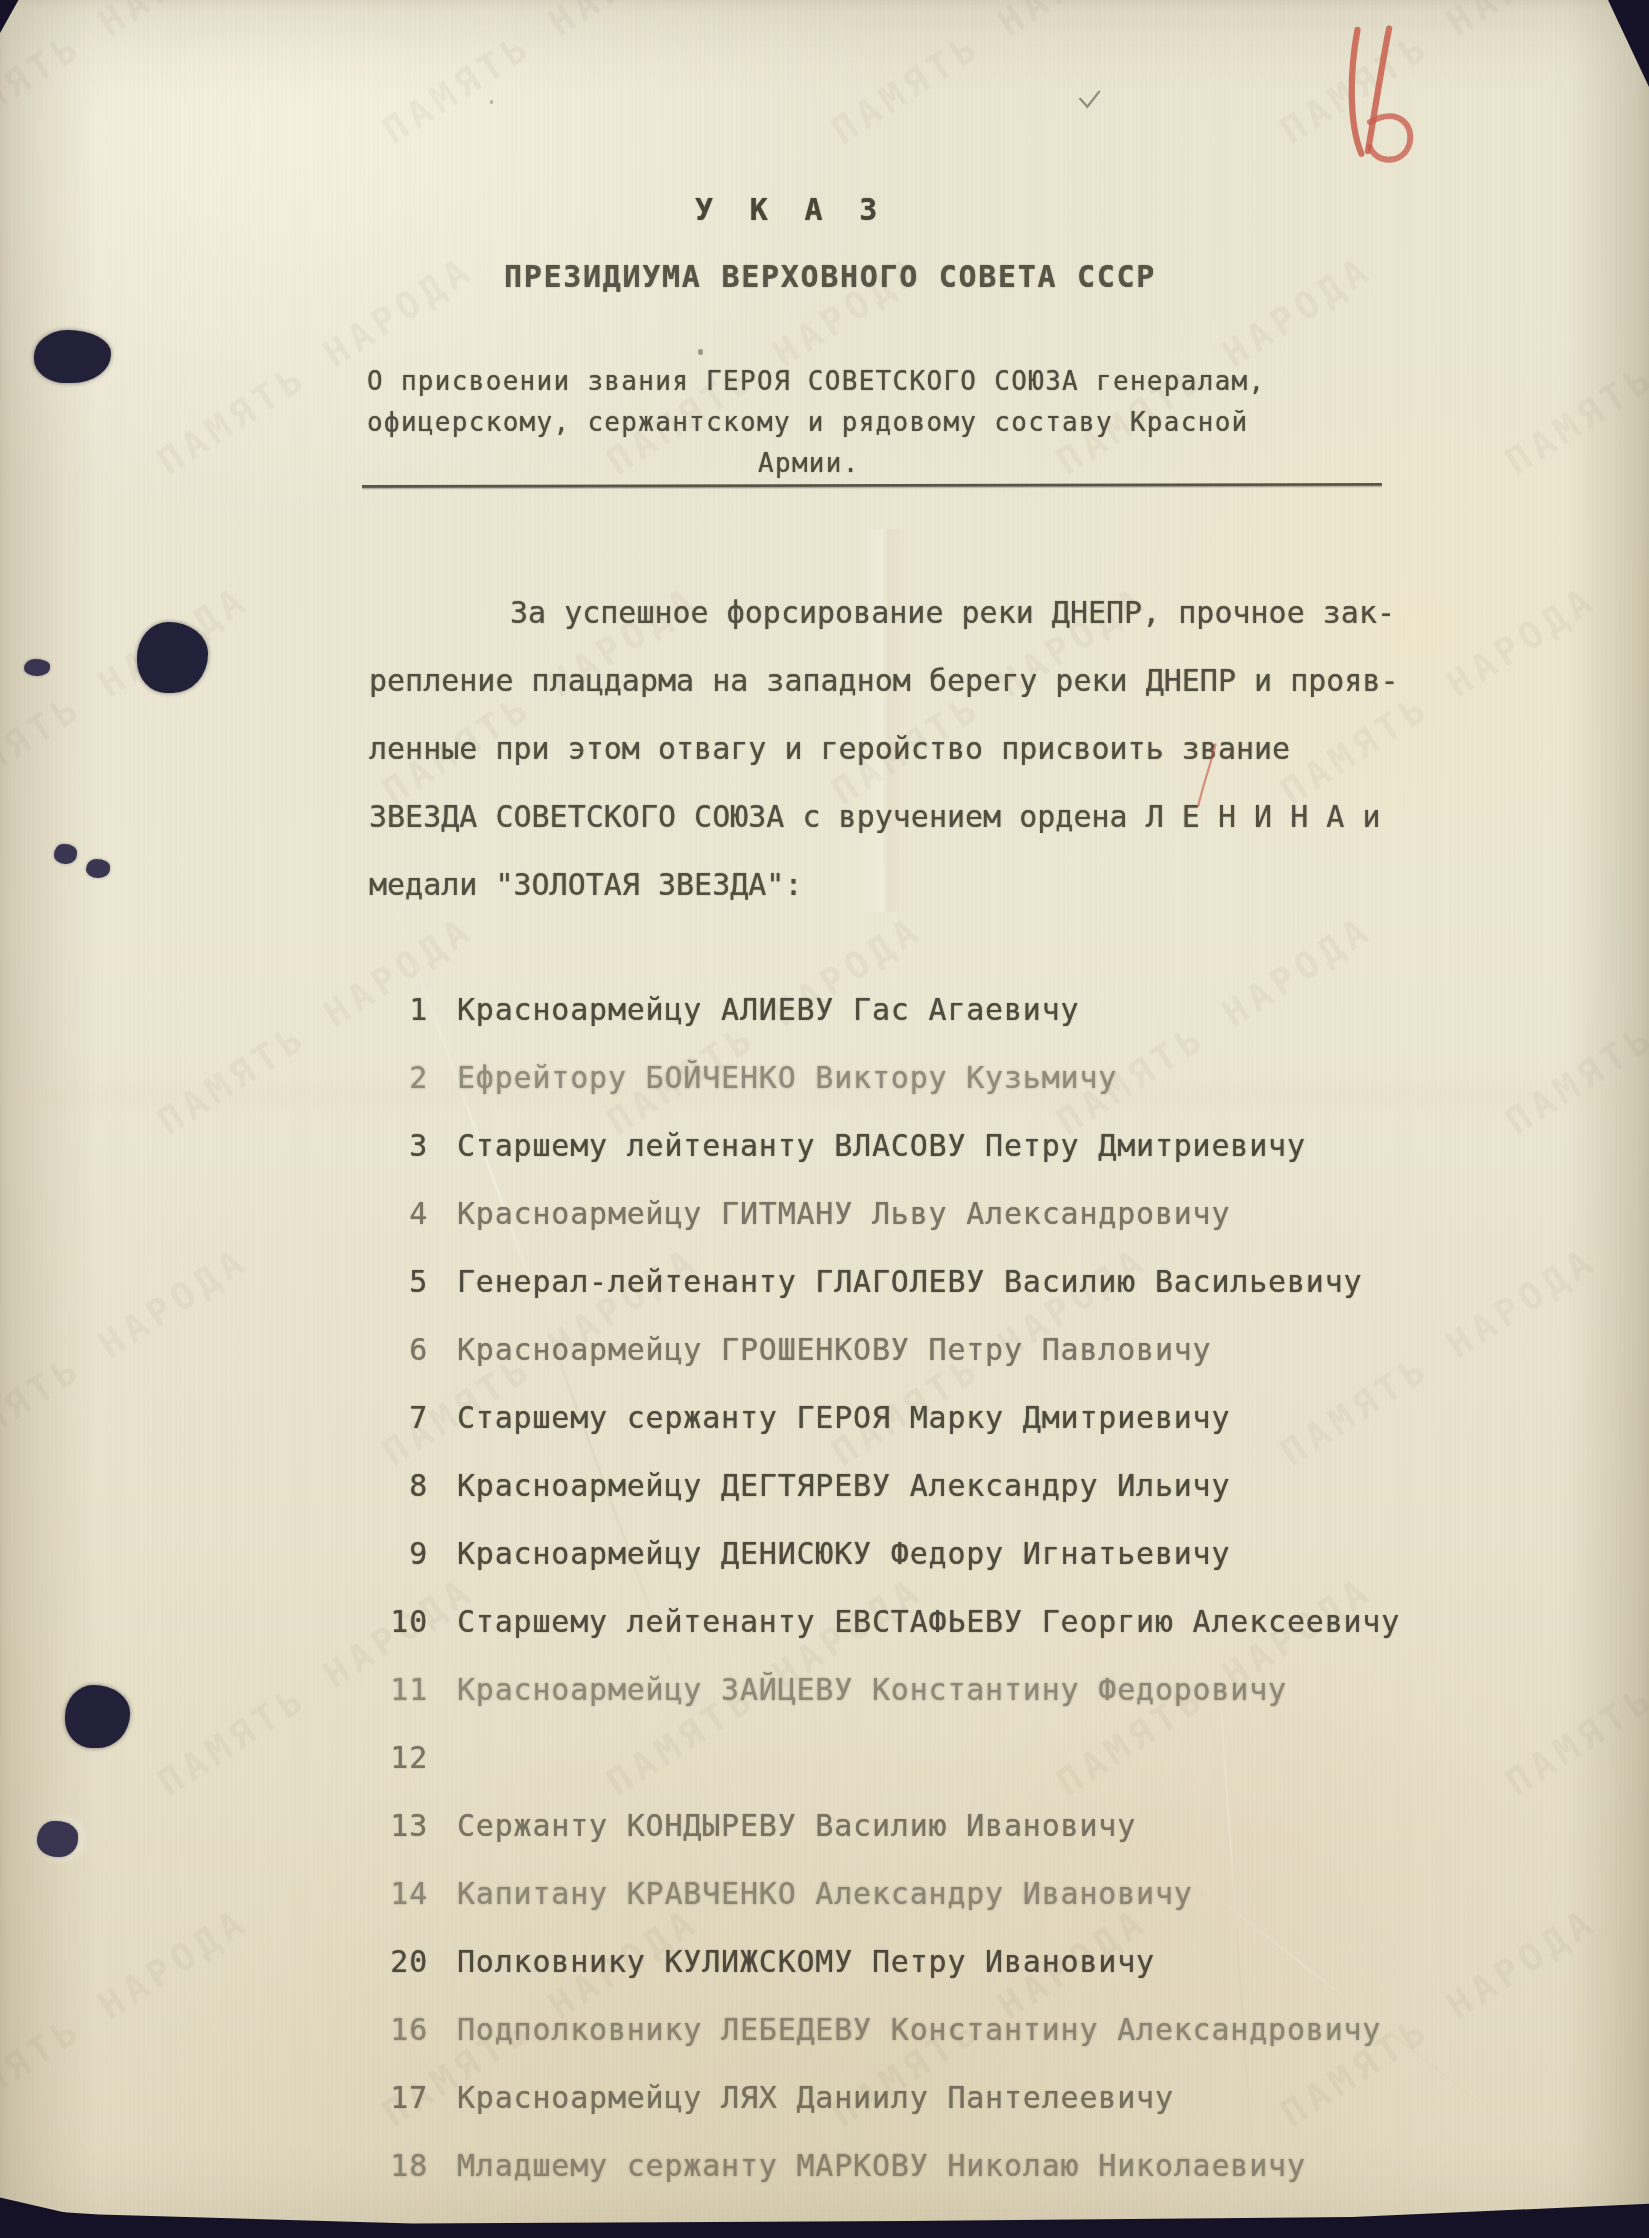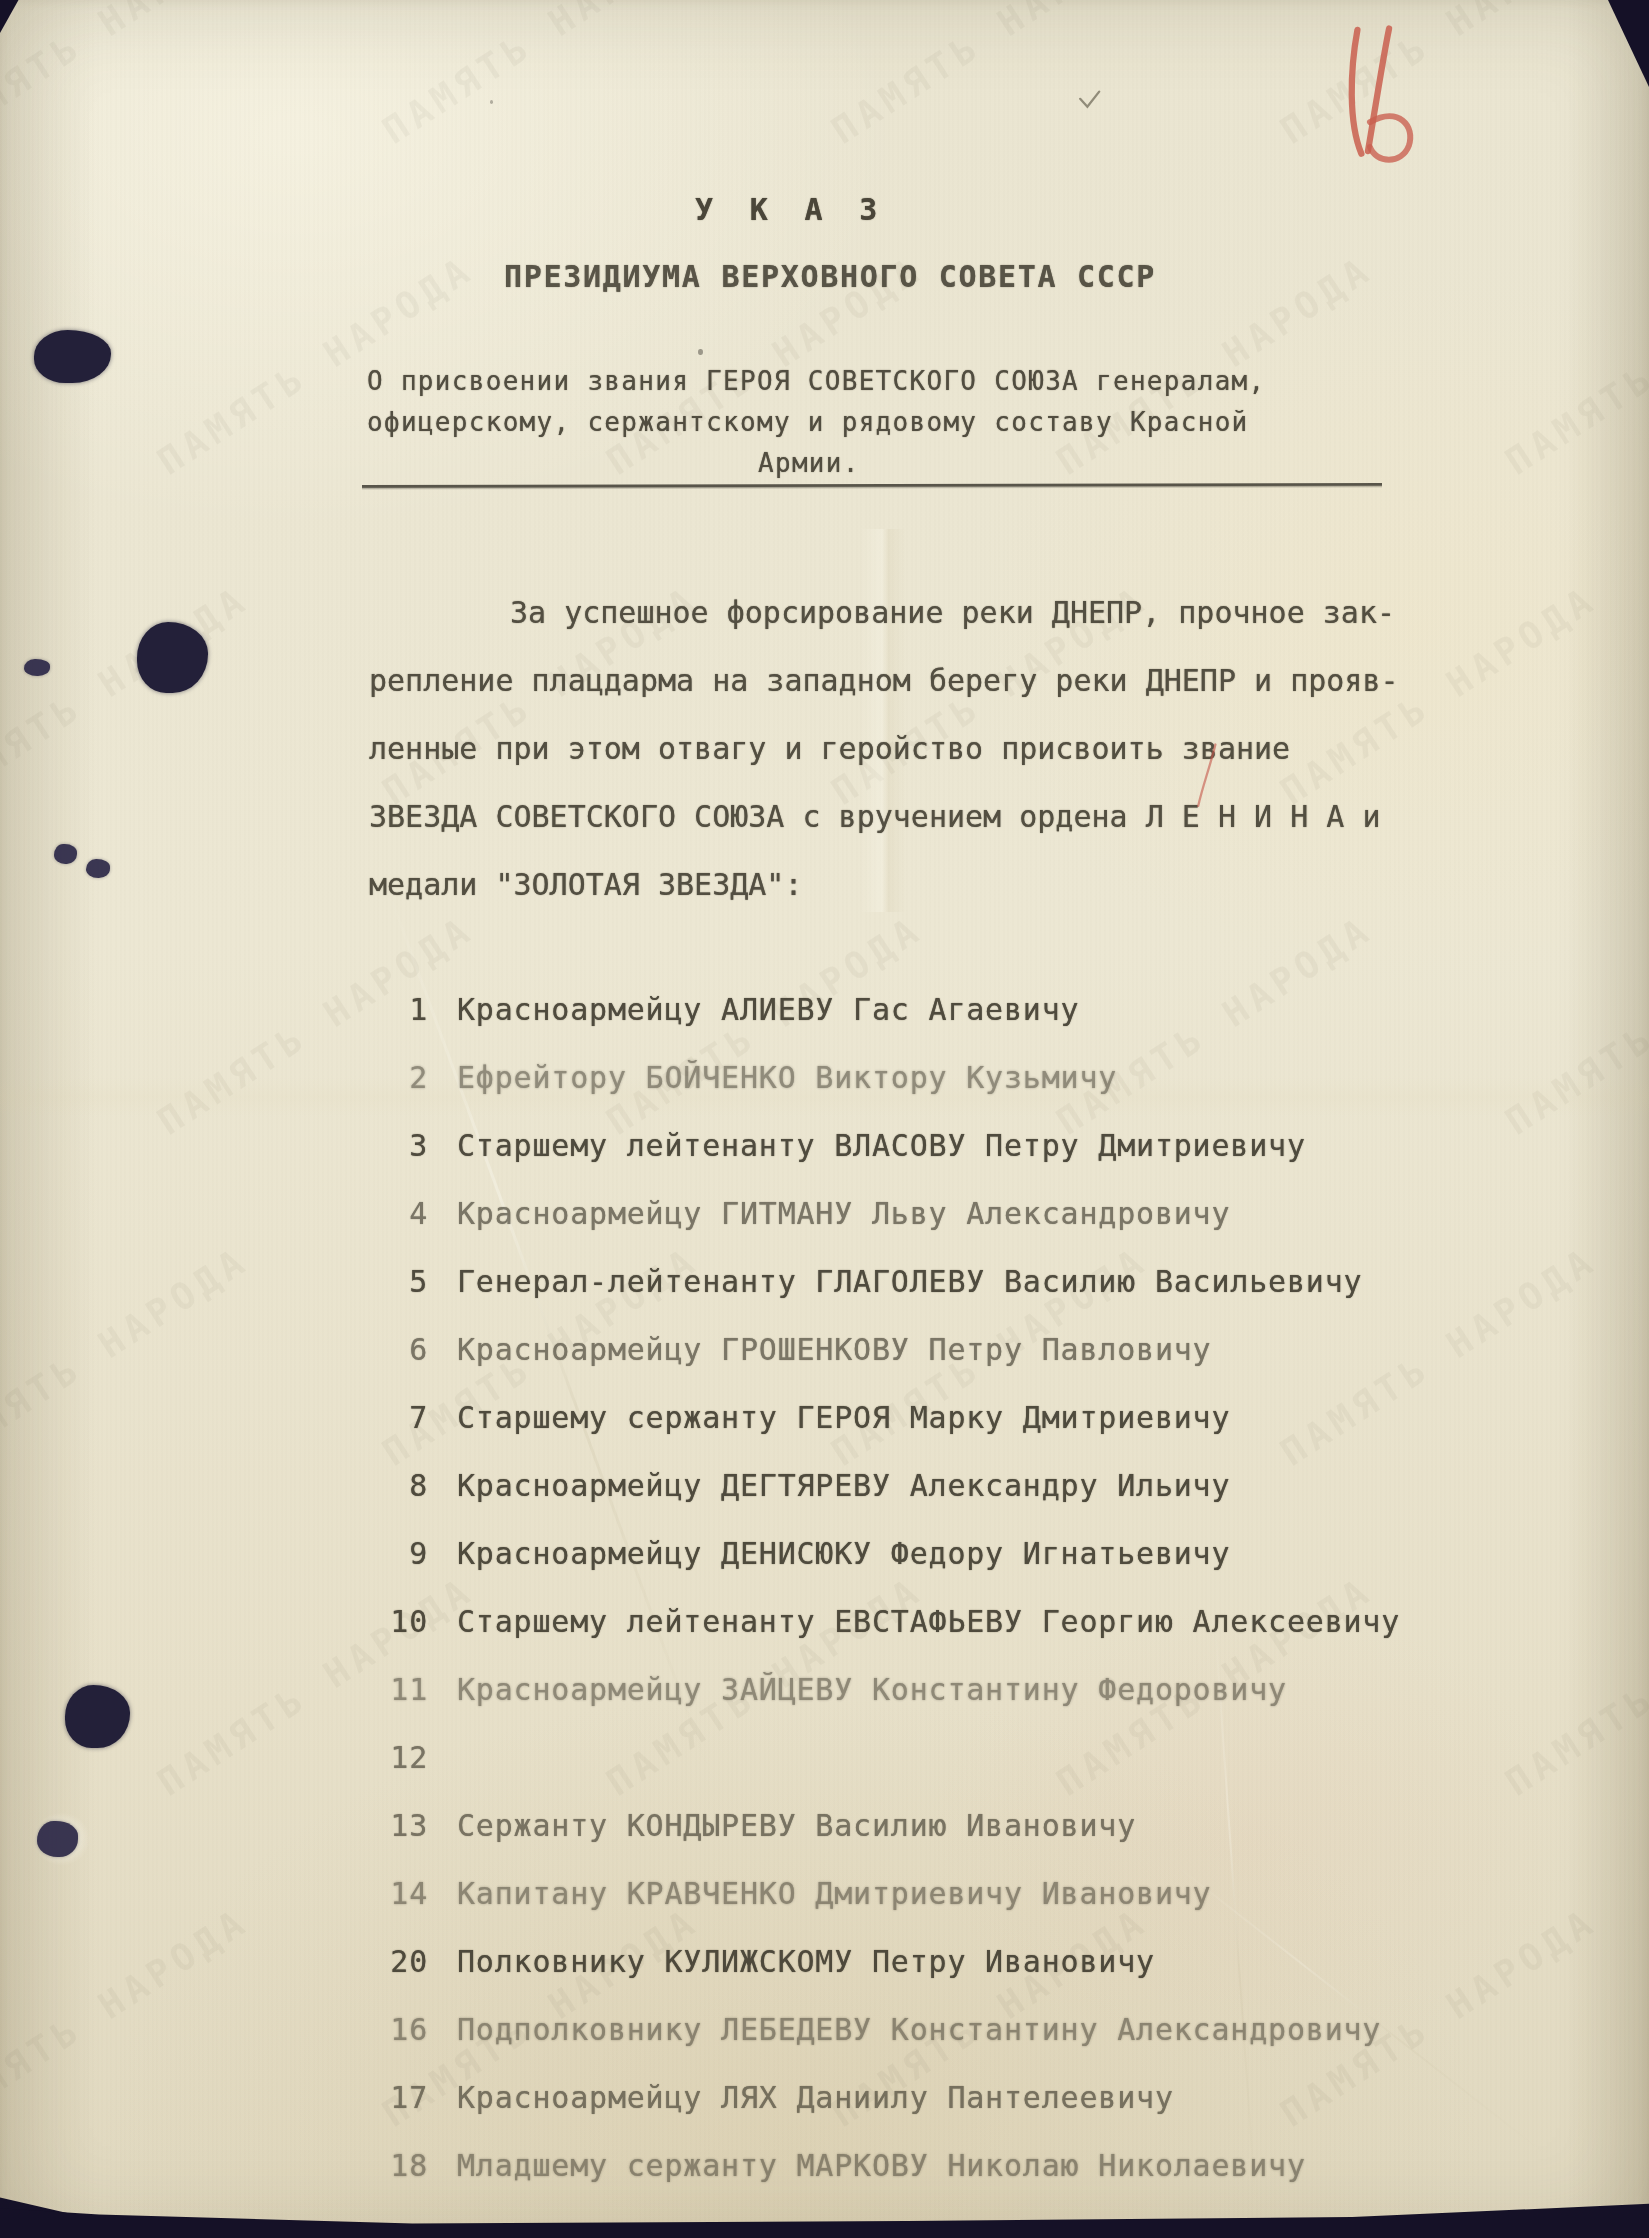--- a/index.html
+++ b/index.html
@@ -185,21 +185,21 @@
           </div>
         <div class="row soft">
             <span class="num">12</span>
           </div>
         <div class="row soft">
             <span class="num">13</span>
             <span class="txt">Сержанту КОНДЫРЕВУ Василию Ивановичу</span>
           </div>
         <div class="row dim">
             <span class="num">14</span>
-            <span class="txt">Капитану КРАВЧЕНКО Дмитриевичу Ивановичу</span>
+            <span class="txt">Капитану КРАВЧЕНКО Александру Ивановичу</span>
           </div>
         <div class="row">
             <span class="num">20</span>
             <span class="txt">Полковнику КУЛИЖСКОМУ Петру Ивановичу</span>
           </div>
         <div class="row dim">
             <span class="num">16</span>
             <span class="txt">Подполковнику ЛЕБЕДЕВУ Константину Александровичу</span>
           </div>
         <div class="row soft">

